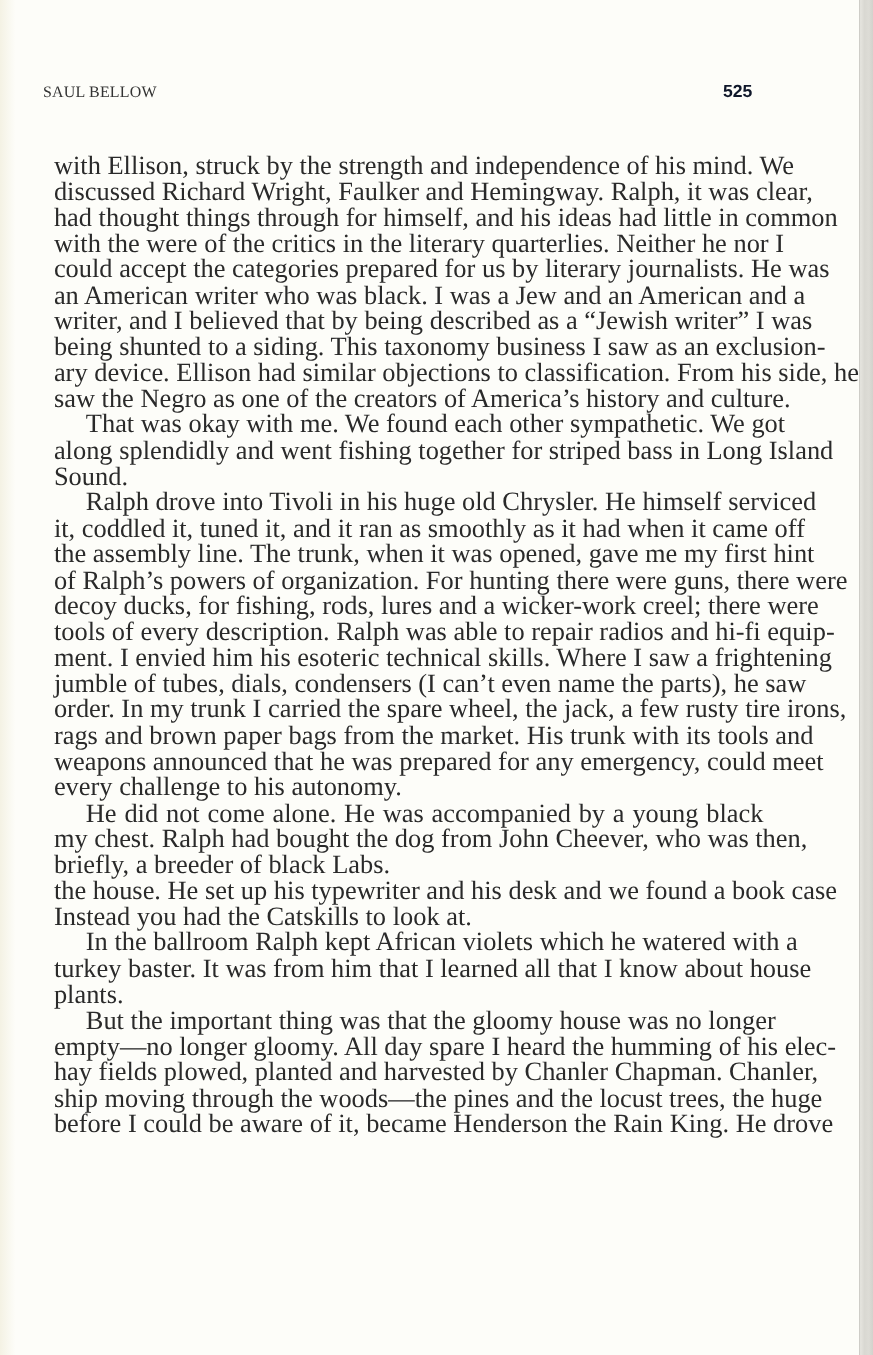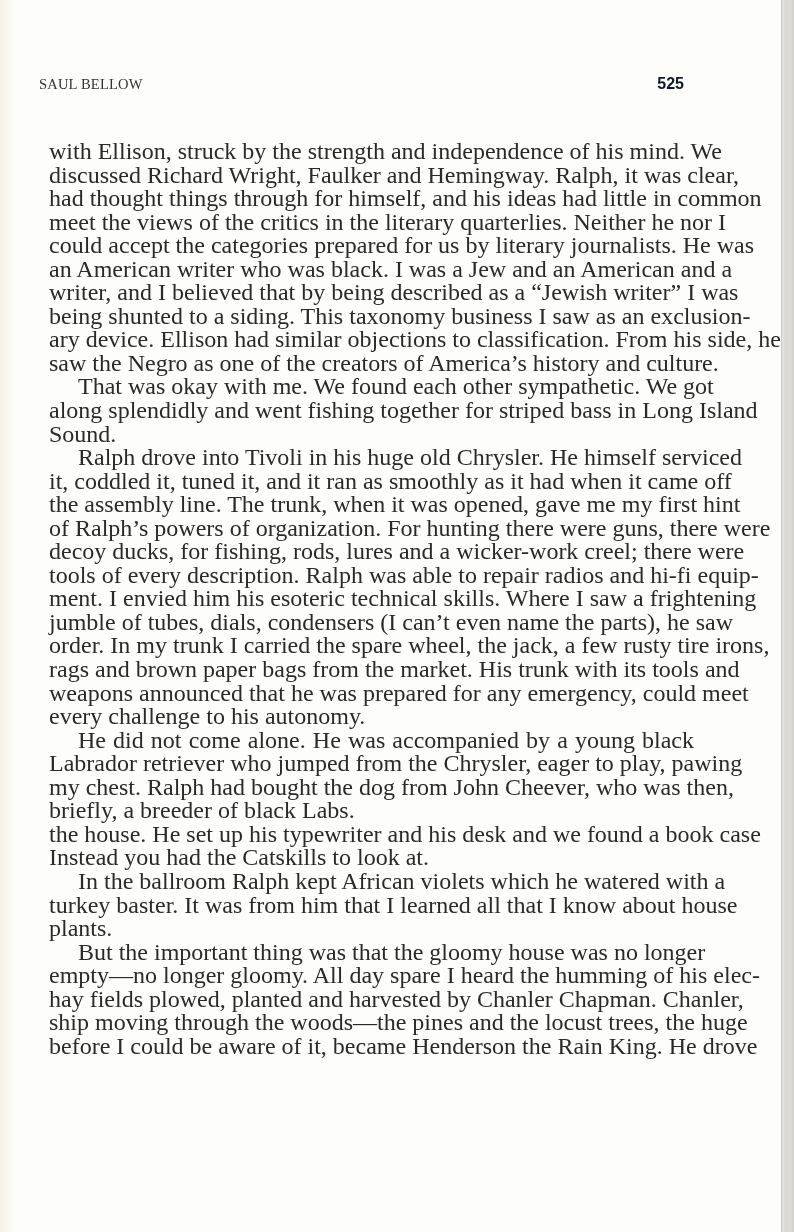--- a/index.html
+++ b/index.html
@@ -93,21 +93,21 @@
 <header class="running-head">
   <span class="author">SAUL BELLOW</span>
   <span class="folio">525</span>
 </header>
 
 <main class="body-text" id="body-text">
     <p class="continued" style="text-indent: 0px;">
       <span class="line">with Ellison, struck by the strength and independence of his mind. We</span>
       <span class="line">discussed Richard Wright, Faulker and Hemingway. Ralph, it was clear,</span>
       <span class="line">had thought things through for himself, and his ideas had little in common</span>
-      <span class="line">meet the views of the critics in the literary quarterlies. Neither he nor I</span>
+      <span class="line">with the were of the critics in the literary quarterlies. Neither he nor I</span>
       <span class="line">could accept the categories prepared for us by literary journalists. He was</span>
       <span class="line">an American writer who was black. I was a Jew and an American and a</span>
       <span class="line">writer, and I believed that by being described as a “Jewish writer” I was</span>
       <span class="line">being shunted to a siding. This taxonomy business I saw as an exclusion-</span>
       <span class="line">ary device. Ellison had similar objections to classification. From his side, he</span>
       <span class="line last">saw the Negro as one of the creators of America’s history and culture.</span>
     </p>
     <p style="text-indent: 0px;">
       <span class="line indent">That was okay with me. We found each other sympathetic. We got</span>
       <span class="line">along splendidly and went fishing together for striped bass in Long Island</span>
@@ -122,21 +122,20 @@
       <span class="line">tools of every description. Ralph was able to repair radios and hi-fi equip-</span>
       <span class="line">ment. I envied him his esoteric technical skills. Where I saw a frightening</span>
       <span class="line">jumble of tubes, dials, condensers (I can’t even name the parts), he saw</span>
       <span class="line">order. In my trunk I carried the spare wheel, the jack, a few rusty tire irons,</span>
       <span class="line">rags and brown paper bags from the market. His trunk with its tools and</span>
       <span class="line">weapons announced that he was prepared for any emergency, could meet</span>
       <span class="line last">every challenge to his autonomy.</span>
     </p>
     <p style="text-indent: 0px;">
       <span class="line indent">He did not come alone. He was accompanied by a young black</span>
-      <span class="line">Labrador retriever who jumped from the Chrysler, eager to play, pawing</span>
       <span class="line">my chest. Ralph had bought the dog from John Cheever, who was then,</span>
       <span class="line last">briefly, a breeder of black Labs.</span>
     </p>
     <p style="text-indent: 0px;">
       <span class="line">the house. He set up his typewriter and his desk and we found a book case</span>
       <span class="line last">Instead you had the Catskills to look at.</span>
     </p>
     <p style="text-indent: 0px;">
       <span class="line indent">In the ballroom Ralph kept African violets which he watered with a</span>
       <span class="line">turkey baster. It was from him that I learned all that I know about house</span>

